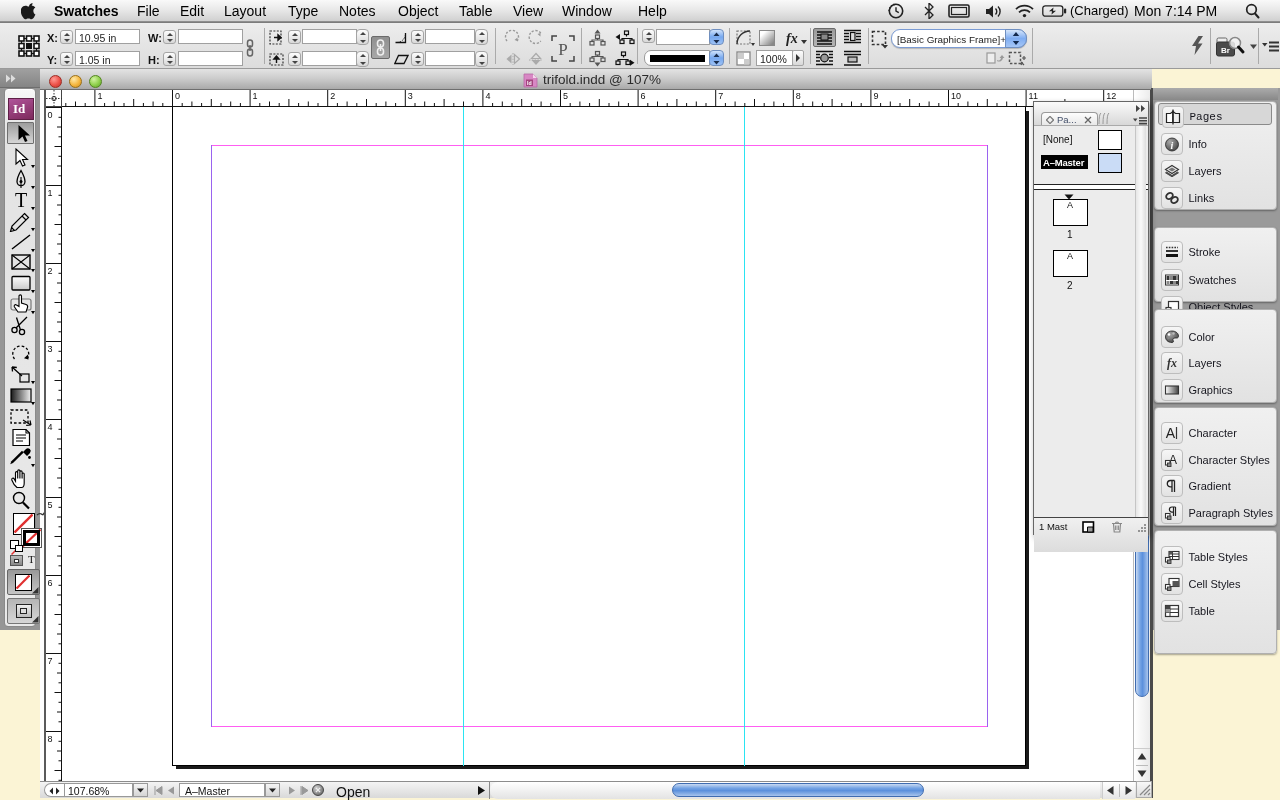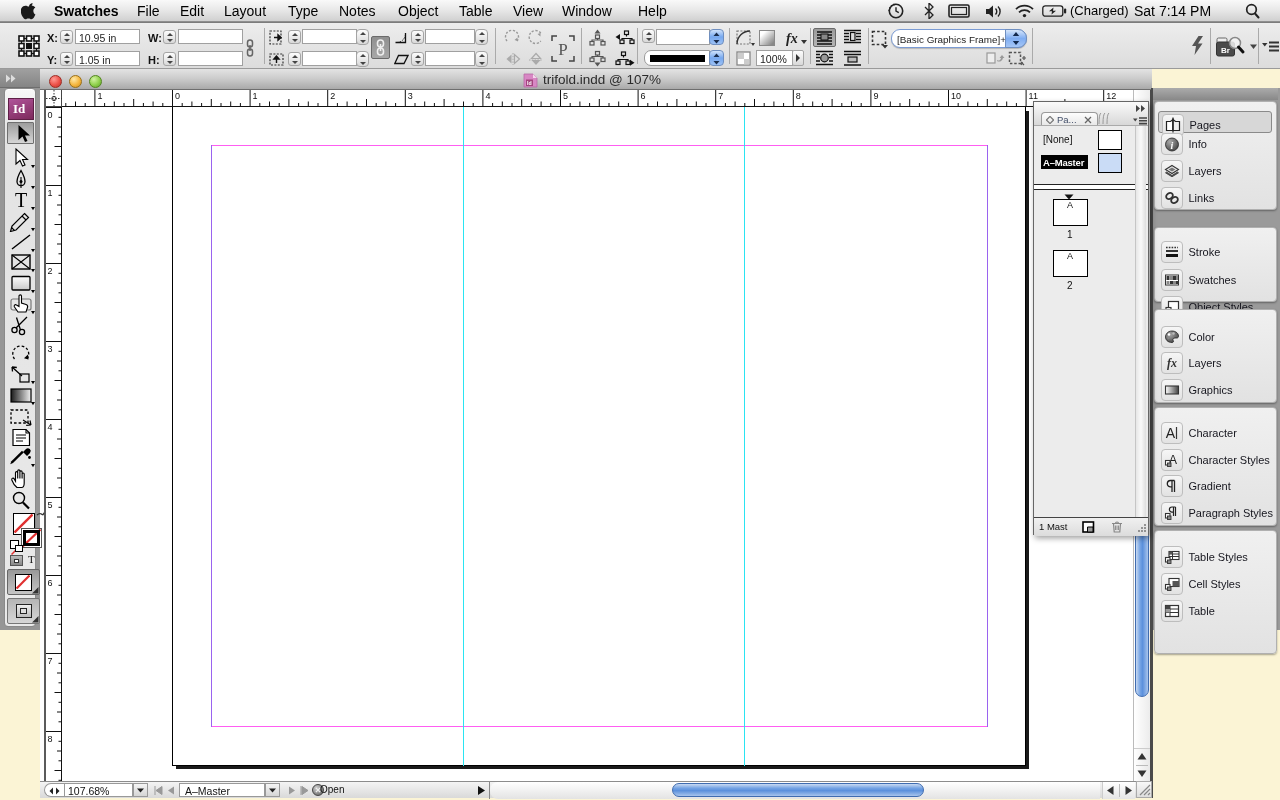--- a/index.html
+++ b/index.html
@@ -104,21 +104,21 @@
     <path d="M2 5.2 A12 12 0 0 1 19 5.2" stroke="#222" stroke-width="1.8" fill="none"></path>
     <path d="M5 8.3 A8 8 0 0 1 16 8.3" stroke="#222" stroke-width="1.8" fill="none"></path>
     <circle cx="10.5" cy="11.6" r="1.7" fill="#222"></circle>
   </svg>
   <svg class="abs" style="left:1042px;top:5px" width="25" height="12" viewBox="0 0 25 12">
     <rect x="0.8" y="0.8" width="20" height="10.4" rx="2.5" fill="none" stroke="#222" stroke-width="1.3"></rect>
     <rect x="22" y="3.5" width="2.2" height="5" rx="1" fill="#222"></rect>
     <path d="M11.5 2.5 L7 6.2 L10 6.2 L9.5 9.5 L14 5.8 L11 5.8 Z" fill="#222"></path>
   </svg>
   <span class="mi" style="left:1070px;font-size:13px">(Charged)</span>
-  <span class="mi" style="left:1134px;font-size:14px">Sat 7:14 PM</span>
+  <span class="mi" style="left:1134px;font-size:14px">Mon 7:14 PM</span>
   <svg class="abs" style="left:1245px;top:3px" width="15" height="16" viewBox="0 0 15 16">
     <circle cx="6.5" cy="6.5" r="4.8" fill="none" stroke="#222" stroke-width="1.7"></circle>
     <path d="M10 10.5 L13.5 14.5" stroke="#222" stroke-width="2" stroke-linecap="round"></path>
   </svg>
 </div>
 <div class="abs" id="cpanel">
 
   <svg class="abs" style="left:18px;top:12px" width="22" height="22" viewBox="0 0 22 22">
     <g fill="#fff" stroke="#111" stroke-width="1.6">
       <rect x="1" y="1" width="5" height="5"></rect>
@@ -826,21 +826,21 @@
   </div>
   <svg class="abs" style="left:245px;top:3px" width="26" height="11" viewBox="0 0 26 11">
     <path d="M4 5.5 L10 1.5 V9.5 Z" fill="#999" transform="rotate(180 7 5.5)"></path>
     <path d="M16 5.5 L22 1.5 V9.5 Z M23 1 V10" fill="#999" stroke="#999" stroke-width="1" transform="rotate(180 19.5 5.5)"></path>
   </svg>
   <div class="abs" style="left:272px;top:2px;width:12px;height:12px;border-radius:50%;background:radial-gradient(circle at 35% 30%,#cfcfcf,#5a5a5a);border:1px solid #444">
     <svg width="10" height="10" viewBox="0 0 10 10">
         <path d="M2 5 h6 M5 2 v6" stroke="#eee" stroke-width="1.3" transform="rotate(45 5 5)"></path>
       </svg>
   </div>
-  <span class="abs" style="left:280px;top:2px;font-size:10px">Open</span>
+  <span class="abs" style="left:296px;top:2px;font-size:14px">Open</span>
   <svg class="abs" style="left:436px;top:3px" width="10" height="11" viewBox="0 0 10 11">
       <path d="M2 1 L9 5.5 L2 10 Z" fill="#111"></path>
     </svg>
   <div class="abs" style="left:449px;top:0;width:1px;height:17px;background:#888"></div>
 
   <div class="abs" style="left:450px;top:0px;width:610px;height:17px;background:linear-gradient(#fff,#e3e3e3);border-radius:8px 0 0 8px">
     <div class="abs" style="left:182px;top:1px;width:252px;height:14px;background:linear-gradient(#c9daf2,#74a3e4 35%,#5b90dc 55%,#a8c4ec);border-radius:7px;border:1px solid #3f6cb0"></div>
   </div>
   <div class="abs" style="left:1062px;top:0px;width:33px;height:17px;background:linear-gradient(#fff,#e5e5e5);border-left:1px solid #ccc">
     <svg width="33" height="17" viewBox="0 0 33 17">
@@ -852,21 +852,21 @@
 
 </div>
 <div class="abs" id="grip" style="left:1136px;top:781px;width:16px;height:17px;background:linear-gradient(#f8f8f8,#ddd);border:1px solid #aaa;z-index:22">
   <svg width="15" height="15" viewBox="0 0 15 15">
       <path d="M13 3 L3 13 M13 7 L7 13 M13 11 L11 13" stroke="#888" stroke-width="1.2"></path>
     </svg>
 </div>
 <div class="abs" id="rdock">
   <div class="abs" style="left:0;top:0;width:125px;height:12px;background:linear-gradient(#ababab,#888)"></div>
   <div class="dgroup" id="dg1" style="top:12.5px;height:109px">
-      <div class="ditem" style="top: 9px; background: rgb(215, 215, 215); border: 1px solid rgb(138, 138, 138); border-radius: 3px; width: 114px; height: 22px;">
+      <div class="ditem" style="top: 1px; background: rgb(215, 215, 215); border: 1px solid rgb(138, 138, 138); border-radius: 3px; width: 114px; height: 22px; font-family: Liberation Mono, monospace;">
       <div class="dicon">
           <svg width="16" height="16" viewBox="0 0 16 16" style="position:absolute;left:2px;top:2px">
             <defs>
               <radialGradient id="gdark" cx="0.35" cy="0.3" r="0.9">
                 <stop offset="0" stop-color="#aaa"></stop>
                 <stop offset="1" stop-color="#333"></stop>
               </radialGradient>
             </defs>
             <path d="M1.5 4.5 H5.5 L8 2.5 V13.5 H1.5 Z" fill="#fff" stroke="#222" stroke-width="1.2"></path>
             <path d="M14.5 4.5 H10.5 L8 2.5 V13.5 H14.5 Z" fill="#eee" stroke="#222" stroke-width="1.2"></path>
@@ -1197,21 +1197,21 @@
     </div>
     <span class="abs" style="left:33px;top:103px;font-size:10px;color:#111">1</span>
     <div class="abs" style="left:19px;top:124px;width:35px;height:27px;background:#fff;border:1.5px solid #000">
       <span class="abs" style="left:13px;top:0px;font-size:9px;color:#111">A</span>
     </div>
     <span class="abs" style="left:33px;top:154px;font-size:10px;color:#111">2</span>
 
     <div class="abs" style="left:101px;top:0px;width:11px;height:392px;background:linear-gradient(90deg,#e6e6e6,#fafafa 50%,#dedede);border-left:1px solid #c5c5c5"></div>
   </div>
 
-  <div class="abs" style="left:0;top:415px;width:114px;height:19px;background:linear-gradient(#f0f0f0,#dcdcdc);border-top:1.5px solid #444">
+  <div class="abs" style="left:0;top:415px;width:114px;height:35px;background:linear-gradient(#f0f0f0,#dcdcdc);border-top:1.5px solid #444">
     <span class="abs" style="left:5px;top:3px;font-size:9.5px;color:#111">1 Mast</span>
     <svg class="abs" style="left:48px;top:2.5px" width="13" height="12" viewBox="0 0 13 12">
       <rect x="1" y="1" width="10.5" height="10" fill="#fff" stroke="#000" stroke-width="1.6"></rect>
       <path d="M5.5 6 H11 V11 H5.5 Z" fill="#999" stroke="#000" stroke-width="1"></path>
     </svg>
     <svg class="abs" style="left:77px;top:2px" width="12" height="13" viewBox="0 0 12 13">
       <path d="M2.5 3.5 L9.5 3.5 L8.8 12 L3.2 12 Z" fill="none" stroke="#888" stroke-width="1.2"></path>
       <path d="M1 3.5 H11 M4.5 3.5 C4.5 1.5 7.5 1.5 7.5 3.5" fill="none" stroke="#888" stroke-width="1.2"></path>
       <path d="M4.5 5.5 V10 M6 5.5 V10 M7.5 5.5 V10" stroke="#888" stroke-width="0.9"></path>
     </svg>

